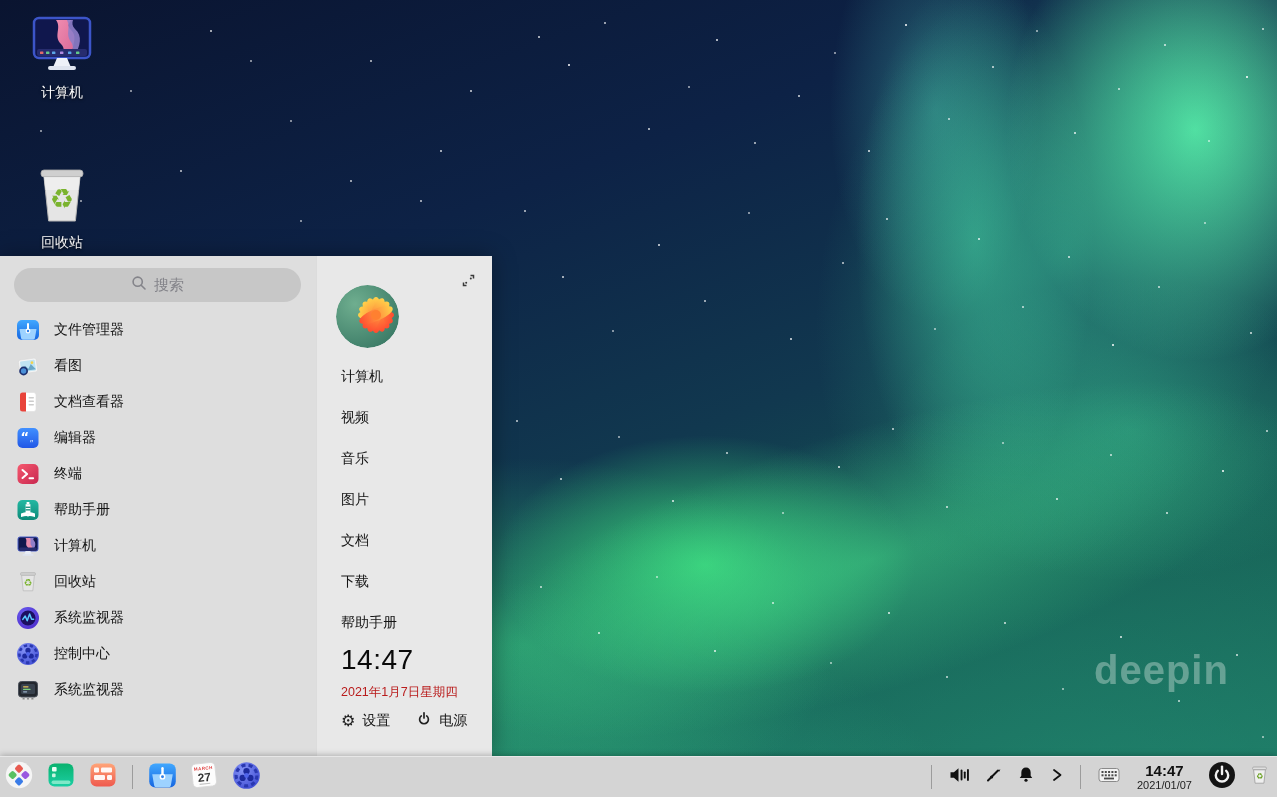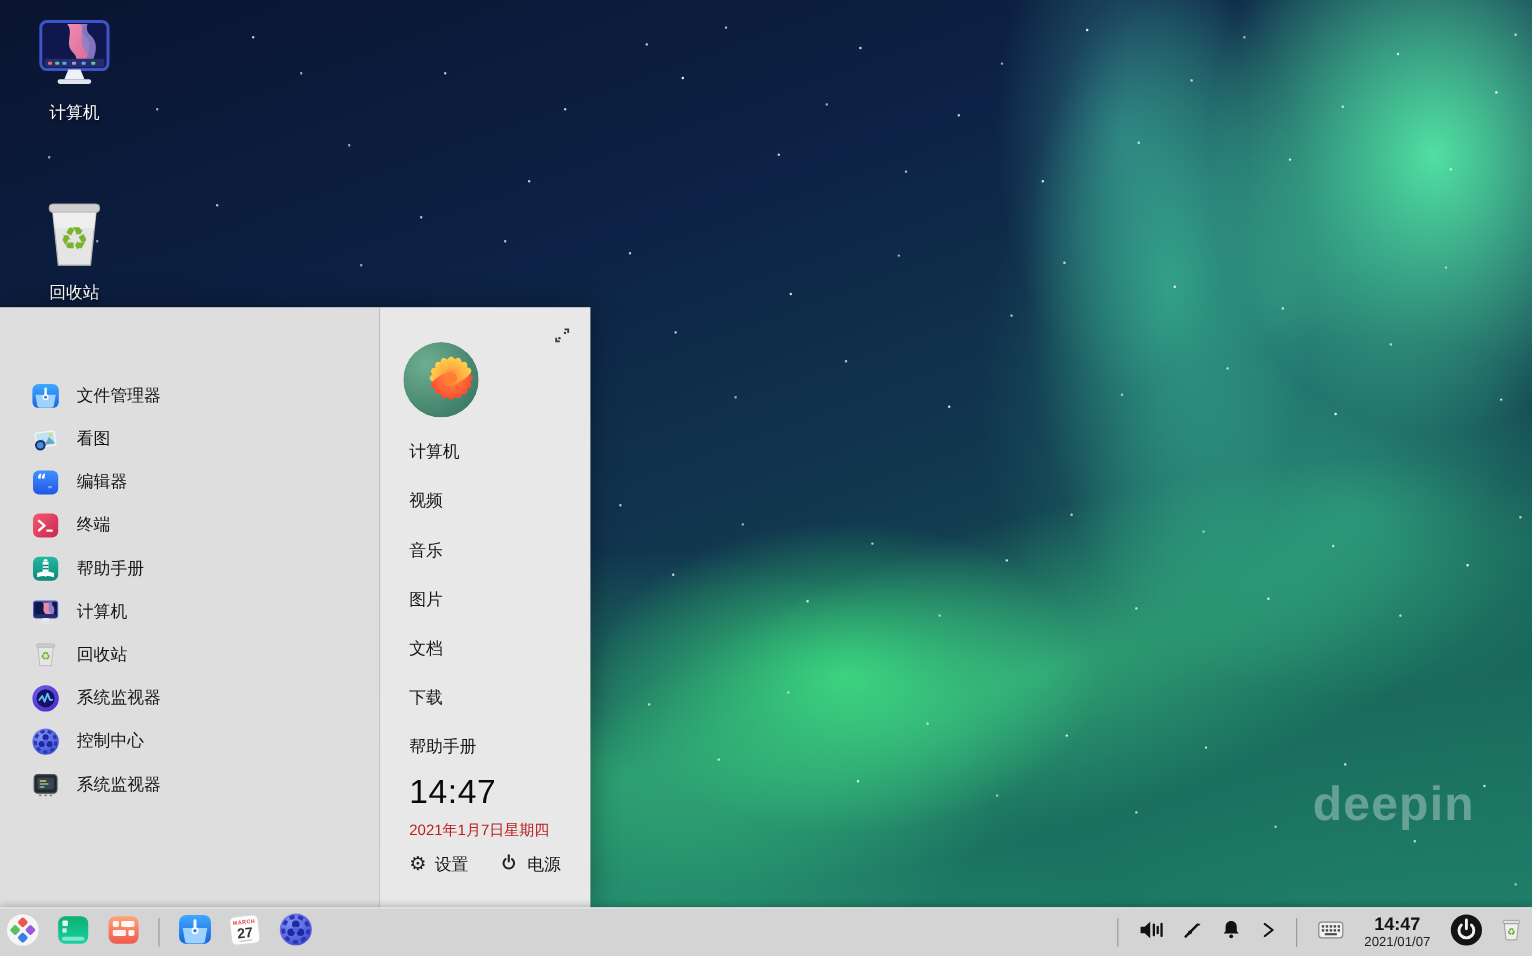--- a/index.html
+++ b/index.html
@@ -66,21 +66,21 @@
   .launcher{position:absolute;left:0;top:256px;width:492px;height:501px;display:flex;
     box-shadow:0 0 22px rgba(0,0,0,.35);}
   .app-col{position:relative;width:316px;background:#dedede;}
   .user-col{position:relative;flex:1;background:#e8e8e8;border-left:1px solid rgba(0,0,0,.05);}
 
   .search-box{position:absolute;left:14px;top:12px;width:287px;height:34px;border-radius:17px;
     background:#c7c7c7;display:flex;align-items:center;justify-content:center;gap:7px;}
   .search-box .ph{font-size:15px;color:#84848a;}
 
   .app-list{position:absolute;left:0;top:56px;right:0;}
-  .app-row{height:36px;display:flex;align-items:center;padding-left:26px;gap:14px;cursor:default;}
+  .app-row{height:36px;display:flex;align-items:center;padding-left:16px;gap:14px;cursor:default;}
   .app-row .ic{width:24px;height:24px;display:flex;align-items:center;justify-content:center;}
   .app-row .app-label{font-size:14px;color:#141414;}
   .app-row .chev{margin-left:auto;margin-right:20px;display:flex;}
 
   .avatar{position:absolute;left:19px;top:29px;width:63px;height:63px;border-radius:50%;overflow:hidden;}
   .expand-btn{position:absolute;top:15px;right:13px;width:22px;height:22px;display:flex;align-items:center;justify-content:center;cursor:default;}
   .places{position:absolute;left:24px;top:100px;right:10px;}
   .place{height:41px;display:flex;align-items:center;font-size:14px;color:#141414;cursor:default;}
   .clock{position:absolute;left:24px;top:388px;font-size:28px;color:#0a0a0a;letter-spacing:.5px;}
   .ldate{position:absolute;left:24px;top:428px;font-size:12.5px;color:#b91c1c;}
@@ -188,20 +188,29 @@
         <path d="M9 9 h36 l-1.4 13 H10.4 z" fill="#f0f0f0" opacity="0.8"></path>
         <text x="27" y="40" font-size="27" fill="#7ab32e" text-anchor="middle" font-family="'DejaVu Sans',sans-serif">♻</text>
       </svg>
     </span>
     <span class="dlabel">回收站</span>
   </div>
 
   <div class="launcher">
     <div class="app-col">
 
+      <div class="search-box">
+        <span>
+          <svg width="16" height="16" viewBox="0 0 16 16">
+              <circle cx="6.7" cy="6.7" r="4.6" fill="none" stroke="#84848a" stroke-width="1.6"></circle>
+              <line x1="10.2" y1="10.2" x2="14" y2="14" stroke="#84848a" stroke-width="1.6" stroke-linecap="round"></line>
+            </svg>
+        </span>
+        <span class="ph">搜索</span>
+      </div>
 
       <div class="app-list">
 
         <div class="app-row">
           <span class="ic">
             <svg width="24" height="24" viewBox="0 0 24 24">
                 <rect x="1" y="2" width="22" height="20" rx="5" fill="url(#gFM)"></rect>
                 <path d="M3.5 11 h17 l-1.6 9.2 a2 2 0 0 1 -2 1.6 H7.1 a2 2 0 0 1 -2 -1.6 z" fill="#9dd2ff"></path>
                 <rect x="11" y="5" width="2" height="8" rx="1" fill="#fff"></rect>
                 <circle cx="12" cy="13" r="2.4" fill="#fff"></circle>
@@ -220,20 +229,32 @@
                   <path d="M5 16.4 l4 -5 3 3.5 3 -4.5 4.4 6 z" fill="#6aa8c8"></path>
                   <circle cx="16.4" cy="9.2" r="1.4" fill="#f2d24a"></circle>
                 </g>
                 <circle cx="7.6" cy="17" r="4.4" fill="#1c2f6e"></circle>
                 <circle cx="7.6" cy="17" r="2.7" fill="#4a90d8"></circle>
               </svg>
           </span>
           <span class="app-label">看图</span>
         </div>
 
+        <div class="app-row">
+          <span class="ic">
+            <svg width="24" height="24" viewBox="0 0 24 24">
+                <rect x="4" y="2.5" width="16" height="19" rx="2.5" fill="#fff" stroke="#ddd" stroke-width="0.6"></rect>
+                <path d="M4 5 a2.5 2.5 0 0 1 2.5 -2.5 H10 v19 H6.5 A2.5 2.5 0 0 1 4 19 z" fill="#e8433a"></path>
+                <rect x="12.5" y="7" width="5.5" height="1.4" rx="0.7" fill="#ccc"></rect>
+                <rect x="12.5" y="10.5" width="5.5" height="1.4" rx="0.7" fill="#ccc"></rect>
+                <rect x="12.5" y="14" width="5.5" height="1.4" rx="0.7" fill="#ccc"></rect>
+              </svg>
+          </span>
+          <span class="app-label">文档查看器</span>
+        </div>
 
         <div class="app-row">
           <span class="ic">
             <svg width="24" height="24" viewBox="0 0 24 24">
                 <rect x="1.5" y="2" width="21" height="20" rx="5" fill="url(#gED)"></rect>
                 <text x="4.5" y="14.5" font-size="13" font-weight="bold" fill="#fff" font-family="'DejaVu Sans',sans-serif">“</text>
                 <text x="13.5" y="21" font-size="8" fill="#cfe2ff" font-family="'DejaVu Sans',sans-serif">”</text>
               </svg>
           </span>
           <span class="app-label">编辑器</span>

